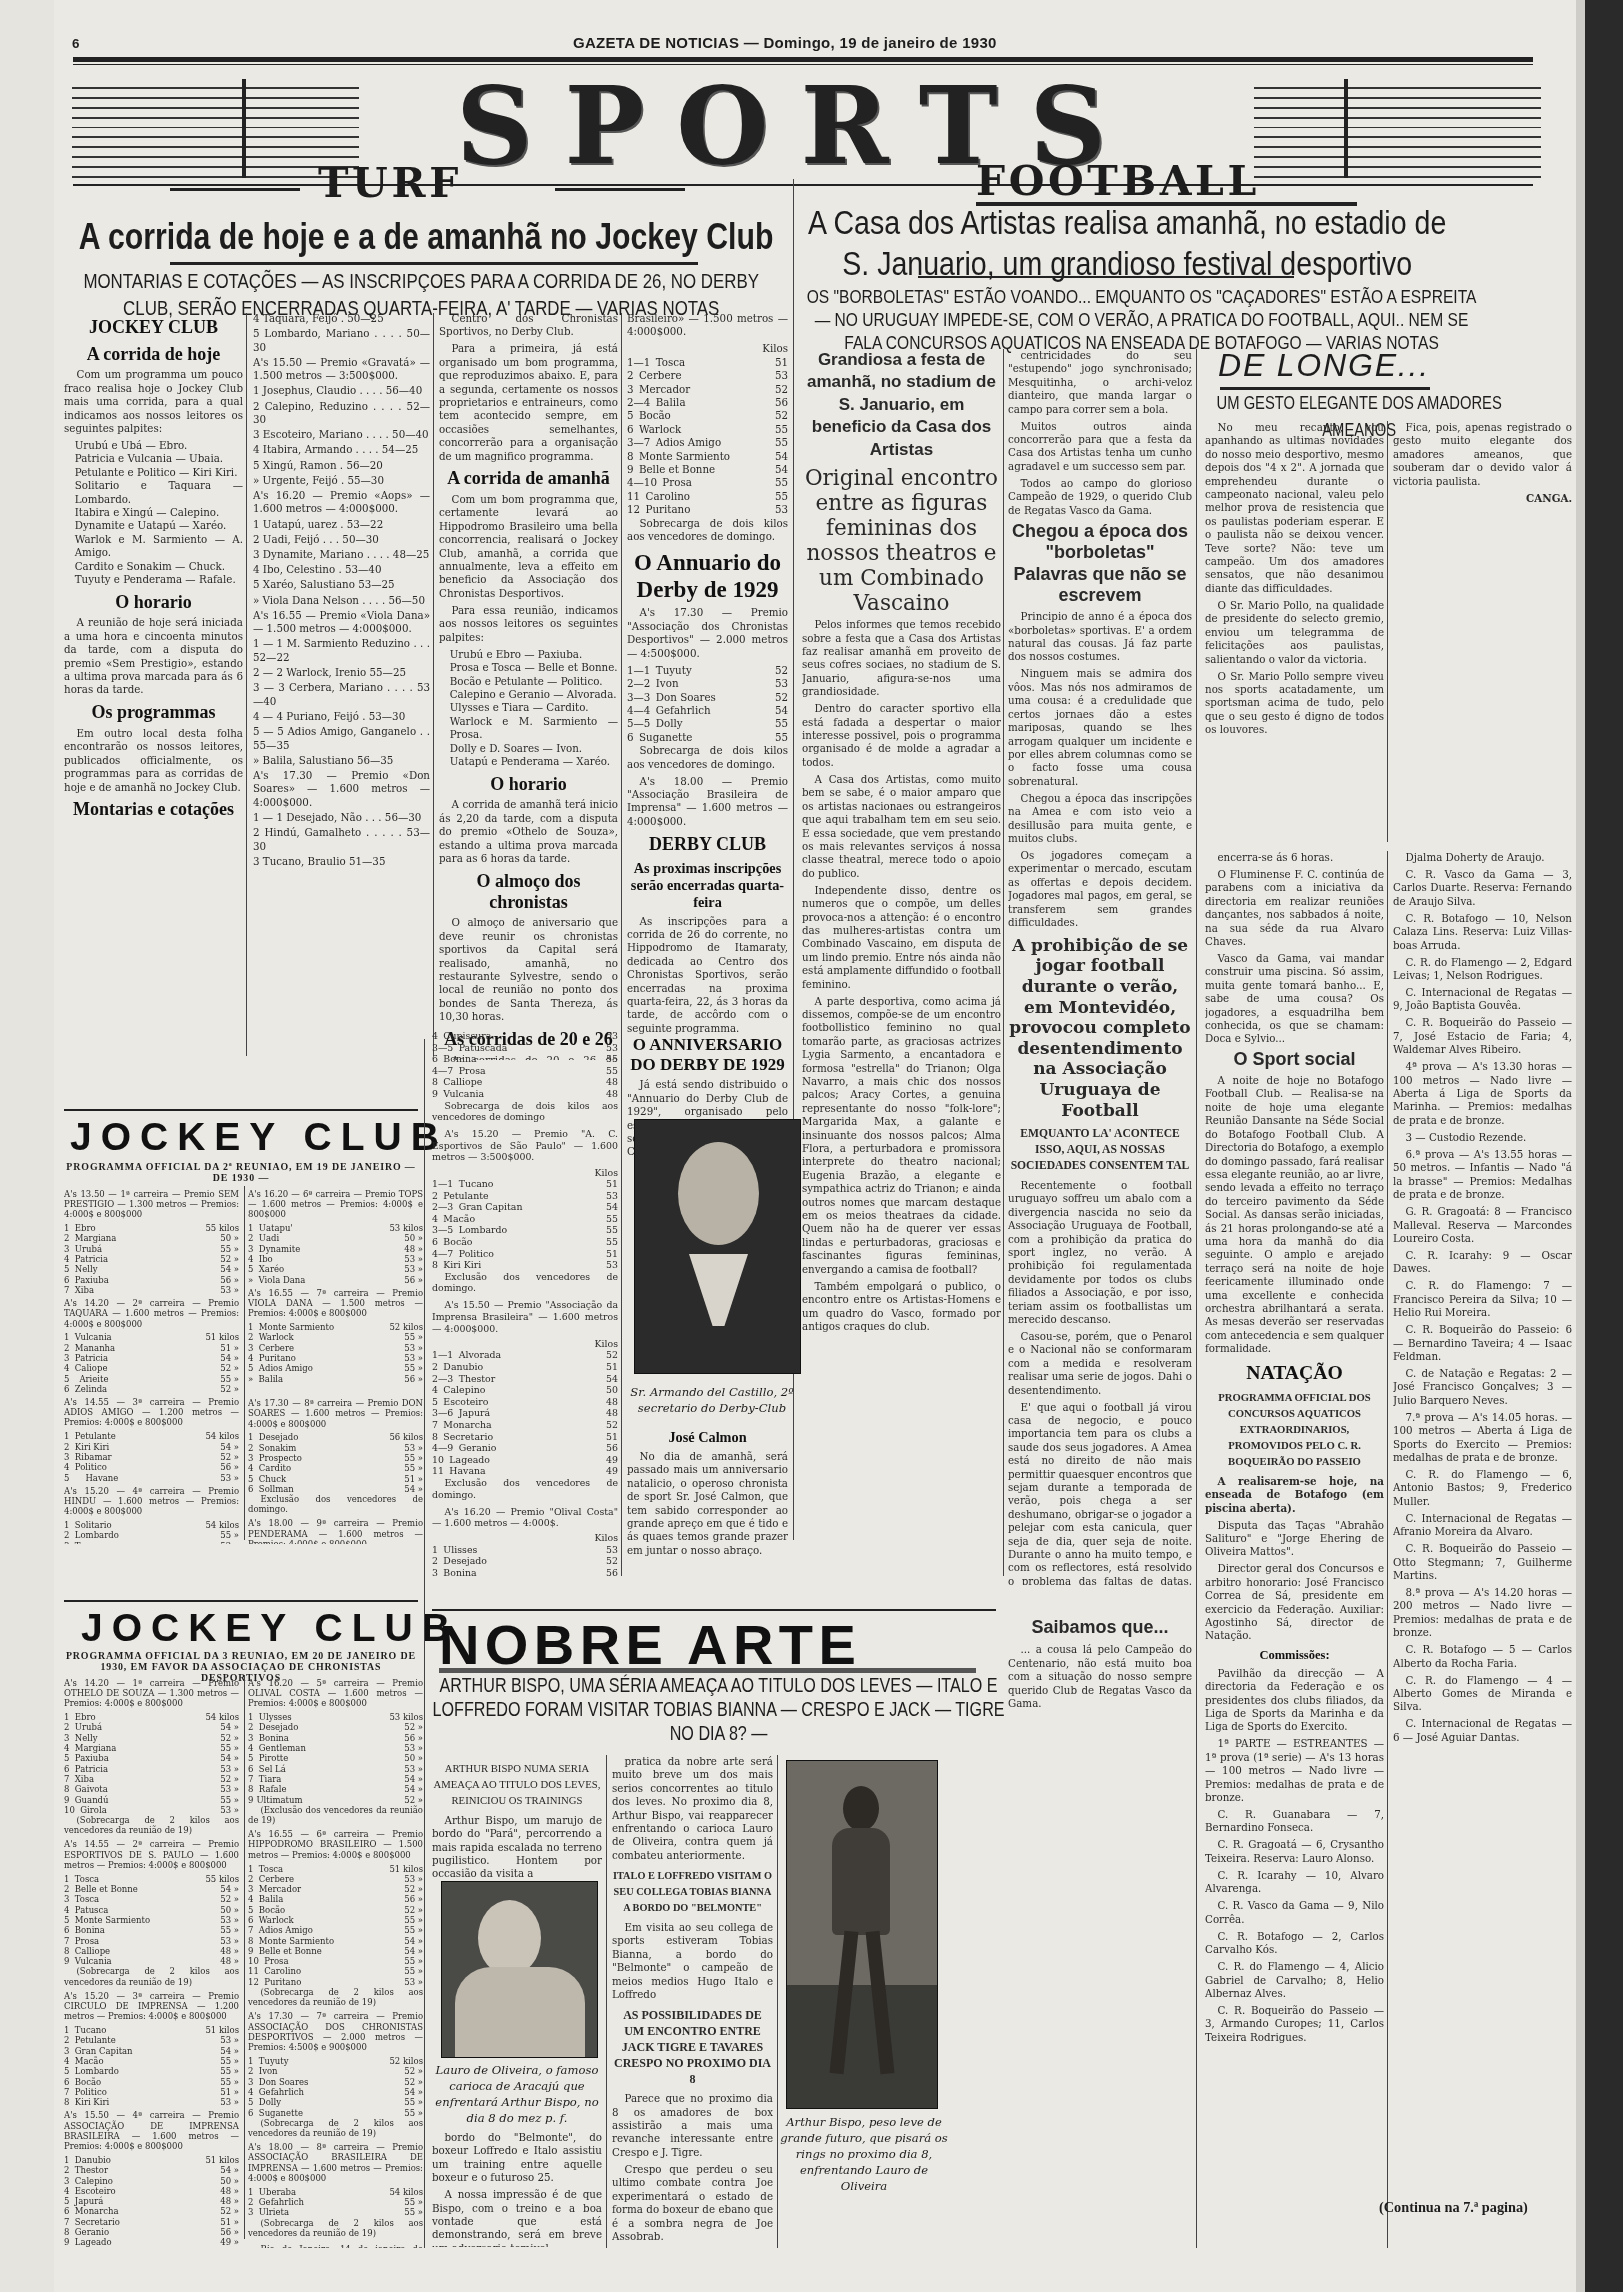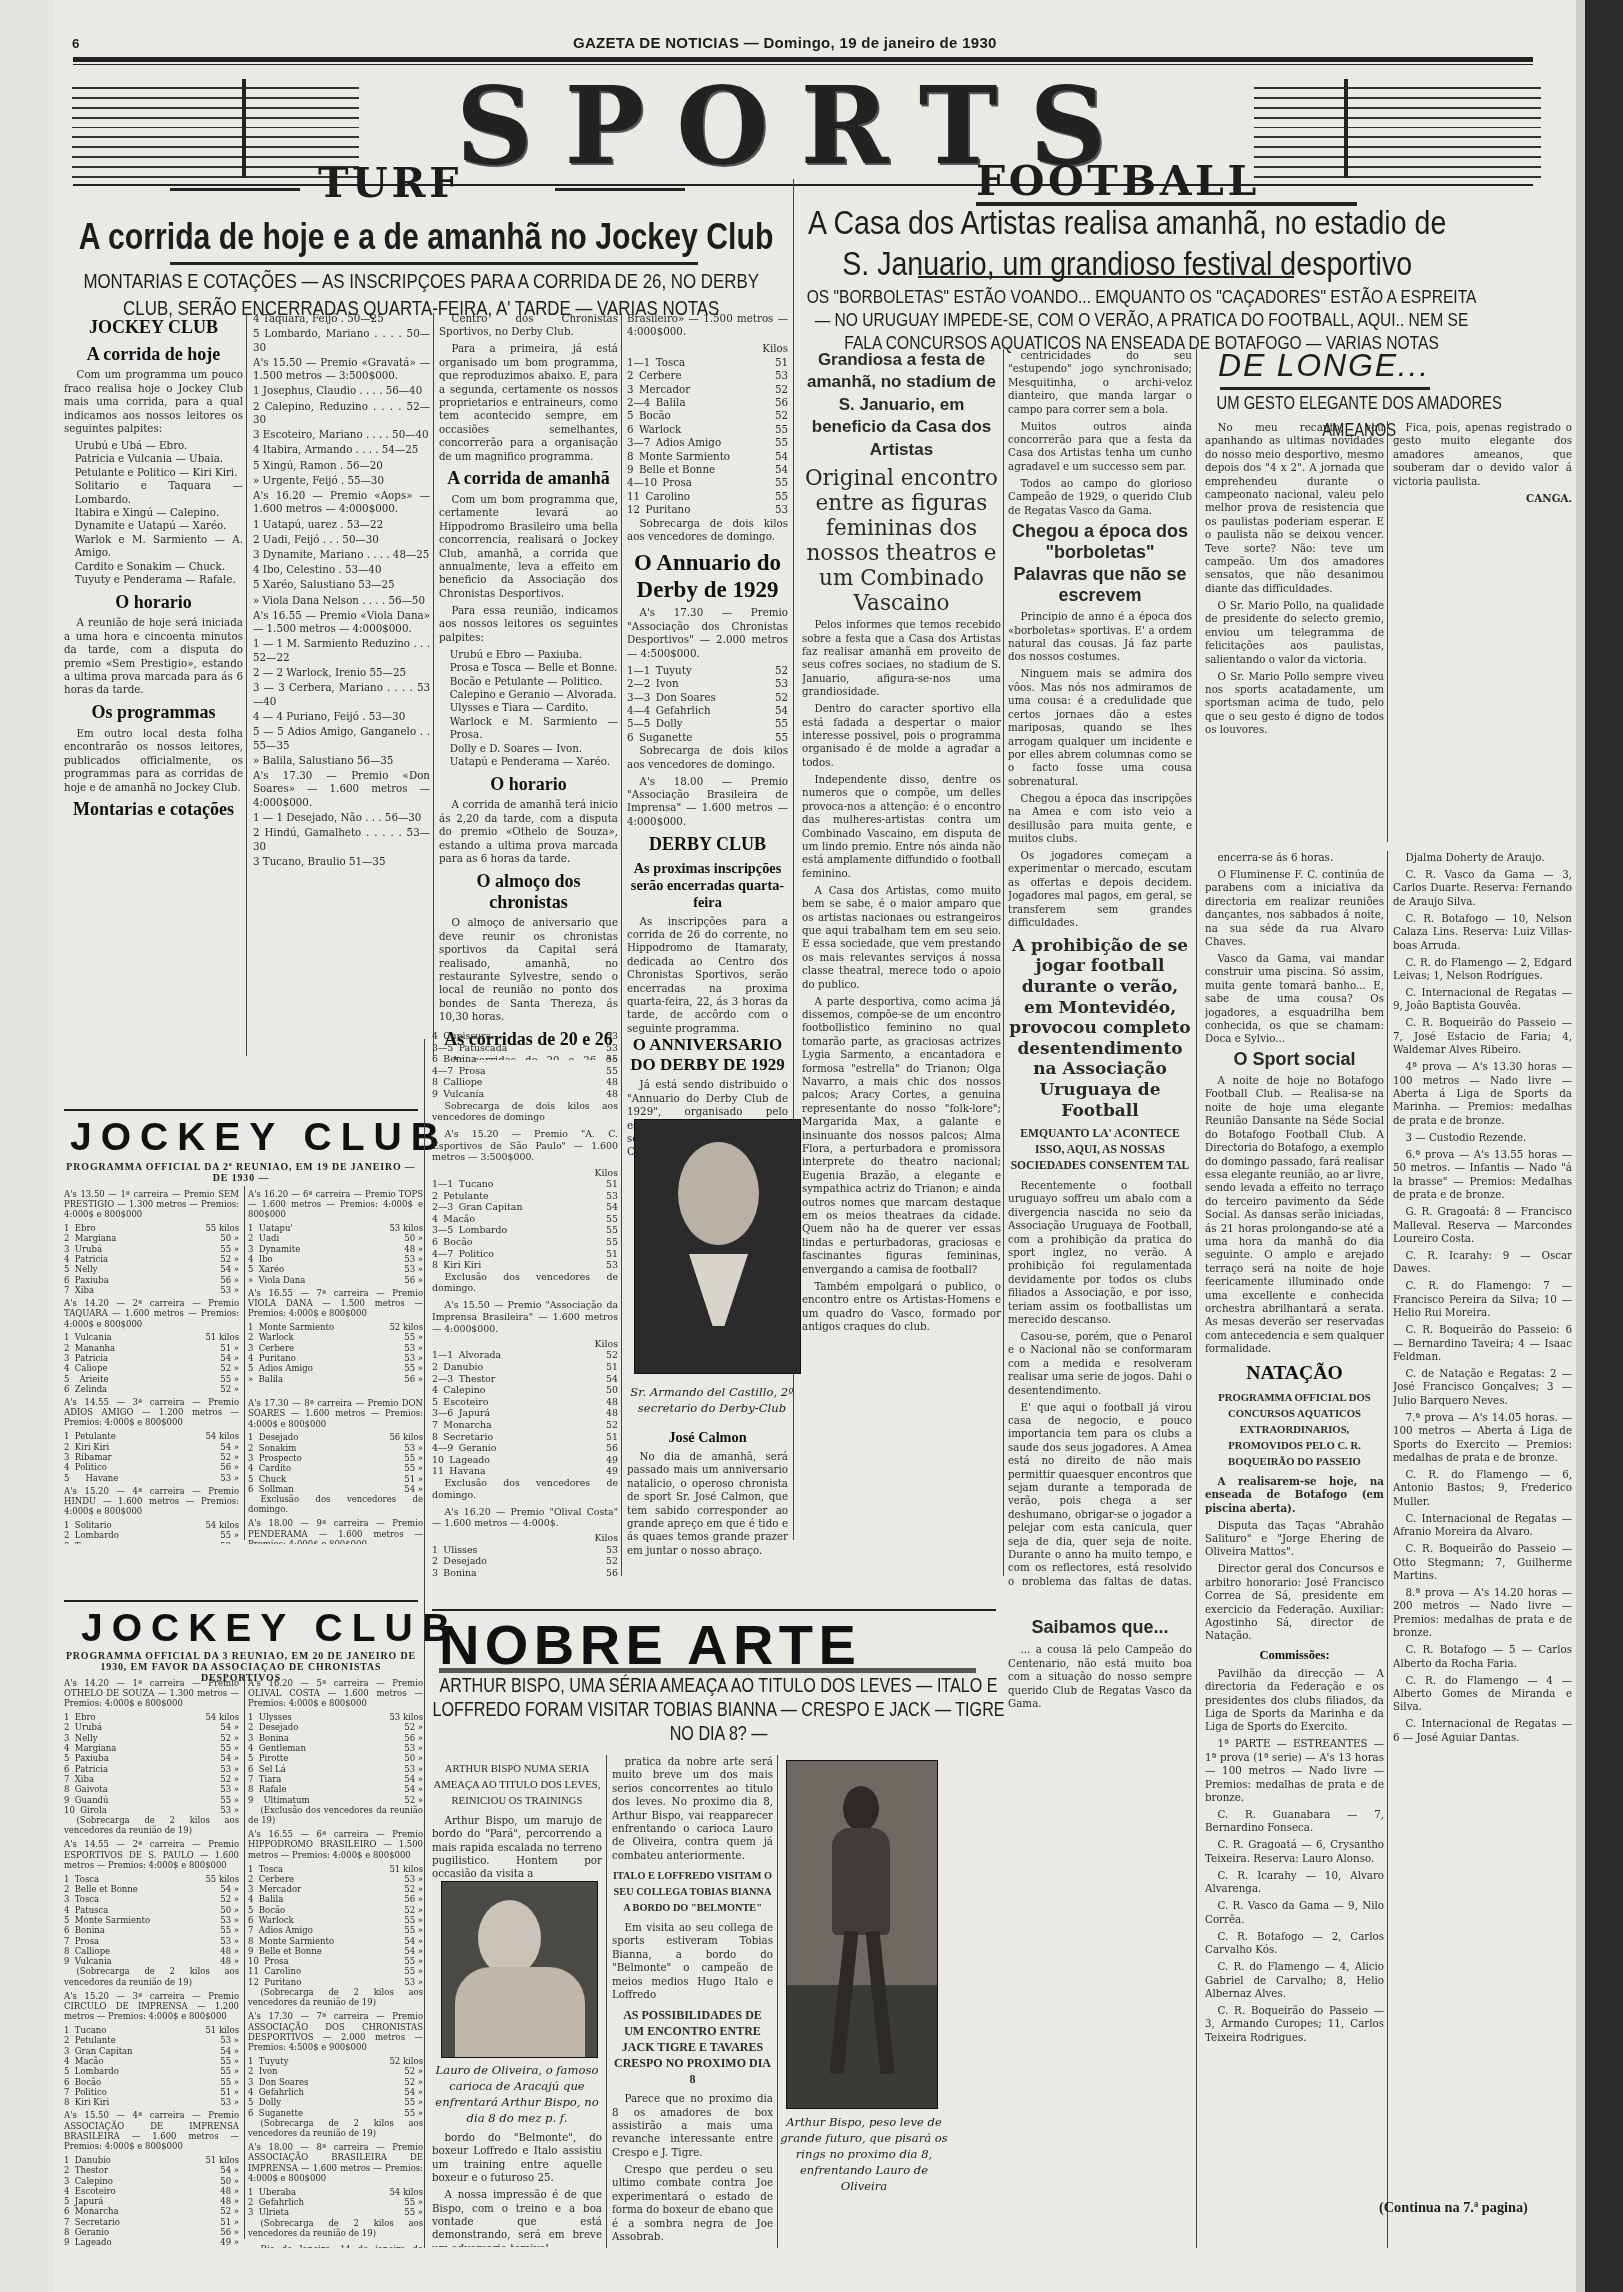--- a/index.html
+++ b/index.html
@@ -702,21 +702,21 @@
       <span style="flex:1;padding-left:5.4px;overflow:hidden">Tiara</span>
       <span>54 »</span>
     </div>
     <div class="table-row">
       <span>8</span>
       <span style="flex:1;padding-left:5.4px;overflow:hidden">Rafale</span>
       <span>54 »</span>
     </div>
     <div class="table-row">
       <span>9</span>
-      <span style="flex:1;padding-left:10px;overflow:hidden">Ultimatum</span>
+      <span style="flex:1;padding-left:3px;overflow:hidden">Ultimatum</span>
       <span>52 »</span>
     </div>
     <p>(Exclusão dos vencedores da reunião de 19)</p>
     <p style="text-indent:0;margin-top:2.7px">A's 16.55 — 6ª carreira — Premio HIPPODROMO BRASILEIRO — 1.500 metros — Premios: 4:000$ e 800$000</p>
     <div class="table-row">
       <span>1</span>
       <span style="flex:1;padding-left:5.4px;overflow:hidden">Tosca</span>
       <span>51 kilos</span>
     </div>
     <div class="table-row">
@@ -997,22 +997,22 @@
 
 <div class="h1" style="left:800px;top:202px;width:779px;font-weight:normal;font-size:34px;line-height:41px">A Casa dos Artistas realisa amanhã, no estadio de S. Januario, um grandioso festival desportivo</div>
 <div class="rule" style="left:918px;top:276px;width:376px;height:1.8px"></div>
 <div class="sub" style="left:800px;top:285px;width:833px;font-size:19px;line-height:23px">OS "BORBOLETAS" ESTÃO VOANDO... EMQUANTO OS "CAÇADORES" ESTÃO A ESPREITA — NO URUGUAY IMPEDE-SE, COM O VERÃO, A PRATICA DO FOOTBALL, AQUI.. NEM SE FALA CONCURSOS AQUATICOS NA ENSEADA DE BOTAFOGO — VARIAS NOTAS</div>
 
 <div class="col" style="left:802px;top:349px;width:199px;height:1236px">
   <div style="font:bold 17px 'Liberation Sans',sans-serif;text-align:center;line-height:22.4px">Grandiosa a festa de amanhã, no stadium de S. Januario, em beneficio da Casa dos Artistas</div>
   <div style="font:21.5px 'DejaVu Serif',serif;text-align:center;line-height:25px;margin:3.6px 0">Original encontro entre as figuras femininas dos nossos theatros e um Combinado Vascaino</div>
   <p>Pelos informes que temos recebido sobre a festa que a Casa dos Artistas faz realisar amanhã em proveito de seus cofres sociaes, no stadium de S. Januario, afigura-se-nos uma grandiosidade.</p>
   <p>Dentro do caracter sportivo ella está fadada a despertar o maior interesse possivel, pois o programma organisado é de molde a agradar a todos.</p>
+  <p>A Casa dos Artistas, como muito bem se sabe, é o maior amparo que os artistas nacionaes ou estrangeiros que aqui trabalham tem em seu seio. E essa sociedade, que vem prestando os mais relevantes serviços á nossa classe theatral, merece todo o apoio do publico.</p>
   <p>Independente disso, dentre os numeros que o compõe, um delles provoca-nos a attenção: é o encontro das mulheres-artistas contra um Combinado Vascaino, em disputa de um lindo premio. Entre nós ainda não está amplamente diffundido o football feminino.</p>
-  <p>A Casa dos Artistas, como muito bem se sabe, é o maior amparo que os artistas nacionaes ou estrangeiros que aqui trabalham tem em seu seio. E essa sociedade, que vem prestando os mais relevantes serviços á nossa classe theatral, merece todo o apoio do publico.</p>
   <p>A parte desportiva, como acima já dissemos, compõe-se de um encontro footbollistico feminino no qual tomarão parte, as graciosas actrizes Lygia Sarmento, a encantadora e formosa "estrella" do Trianon; Olga Navarro, a mais chic dos nossos palcos; Aracy Cortes, a genuina representante do nosso "folk-lore"; Margarida Max, a galante e insinuante dos nossos palcos; Alma Flora, a perturbadora e promissora interprete do theatro nacional; Eugenia Brazão, a elegante e sympathica actriz do Trianon; e ainda outros nomes que marcam destaque em os meios theatraes da cidade. Quem não ha de querer ver essas lindas e perturbadoras, graciosas e fascinantes figuras femininas, envergando a camisa de football?</p>
   <p>Também empolgará o publico, o encontro entre os Artistas-Homens e um quadro do Vasco, formado por antigos craques do club.</p>
 </div>
 <div class="vline" style="left:1003px;top:349px;height:1227px"></div>
 
 <div class="col" style="left:1008px;top:349px;width:184px;height:1236px">
   <p>centricidades do seu "estupendo" jogo synchronisado; Mesquitinha, o archi-veloz dianteiro, que manda largar o campo para correr sem a bola.</p>
   <p>Muitos outros ainda concorrerão para que a festa da Casa dos Artistas tenha um cunho agradavel e um successo sem par.</p>
   <p>Todos ao campo do glorioso Campeão de 1929, o querido Club de Regatas Vasco da Gama.</p>
   <div style="font:bold 18px 'Liberation Sans',sans-serif;text-align:center;line-height:21.5px;margin:3.6px 0">Chegou a época dos "borboletas" Palavras que não se escrevem</div>

